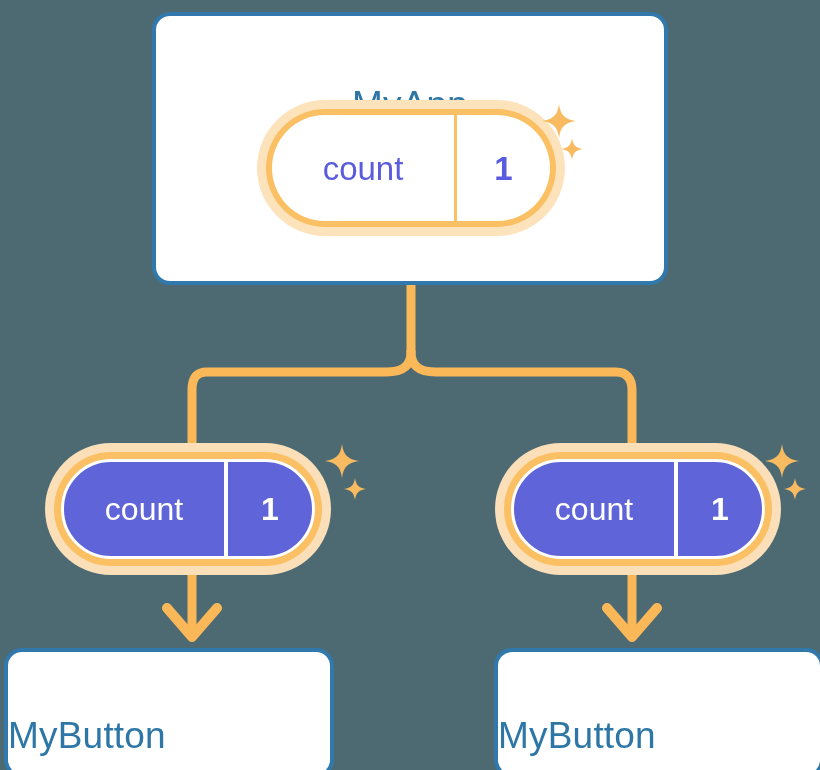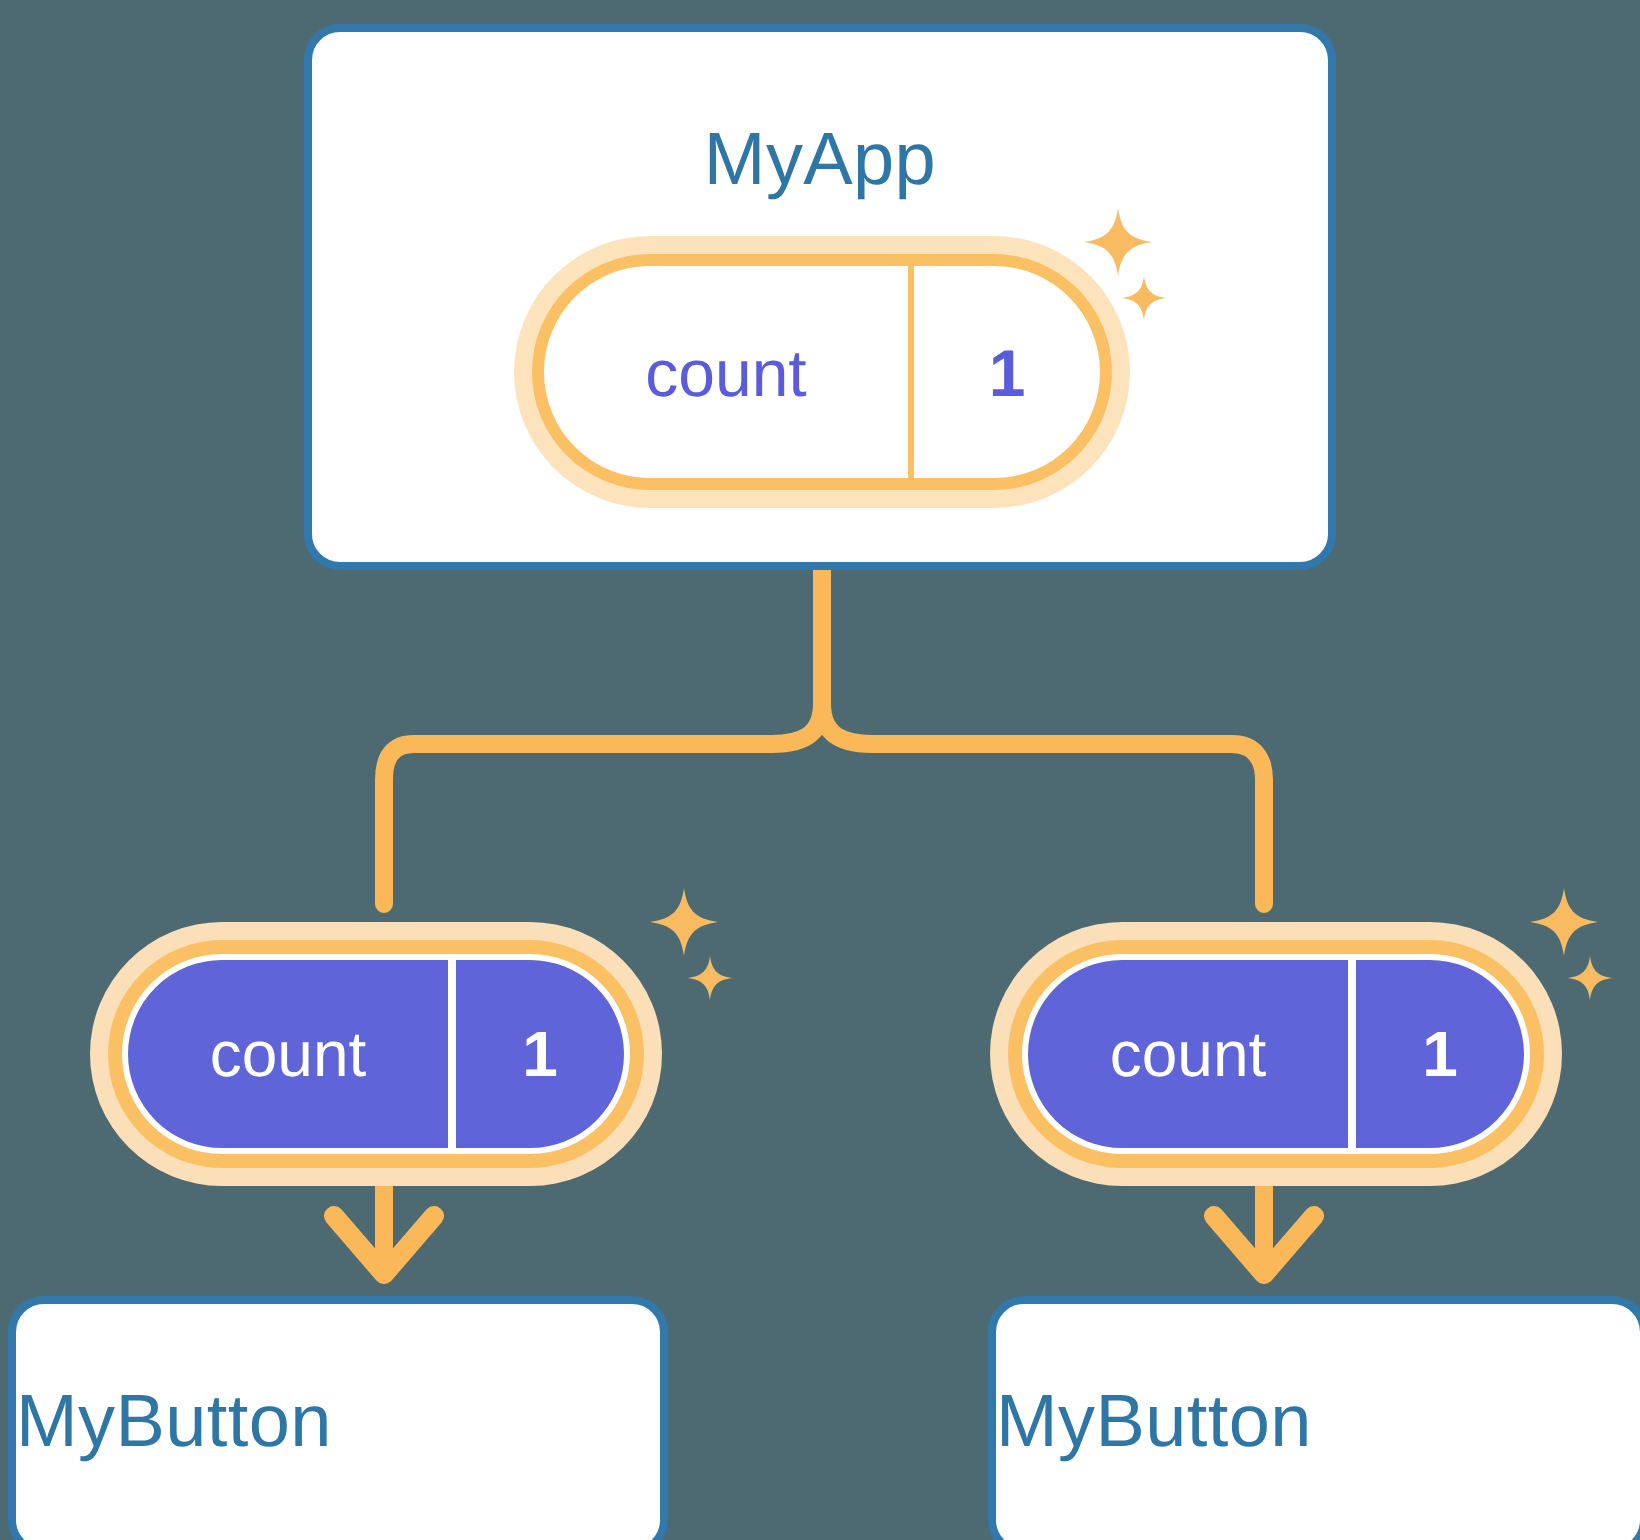--- a/index.html
+++ b/index.html
@@ -41,20 +41,21 @@
     border-radius: 18px;
     box-sizing: border-box;
   }
   .card-title {
     color: #2d76a6;
     font-size: 37px;
     font-weight: 400;
     letter-spacing: 0.2px;
     line-height: 1;
     white-space: nowrap;
+    margin-top: 25px;
   }
 
   #app-card {
     left: 152px;
     top: 12px;
     width: 516px;
     height: 273px;
   }
   #app-card .card-title {
     position: absolute;
@@ -81,21 +82,20 @@
   
   .pill {
     position: absolute;
     box-sizing: border-box;
     
     background: #fbb040;
     border-radius: 999px;
     display: flex;
     align-items: stretch;
     padding: 6px;
-    margin-top: 18px;
   }
   .pill-inner {
     flex: 1 1 auto;
     display: flex;
     align-items: stretch;
     border-radius: 999px;
     overflow: hidden;
   }
   .pill-key, .pill-val {
     display: flex;

